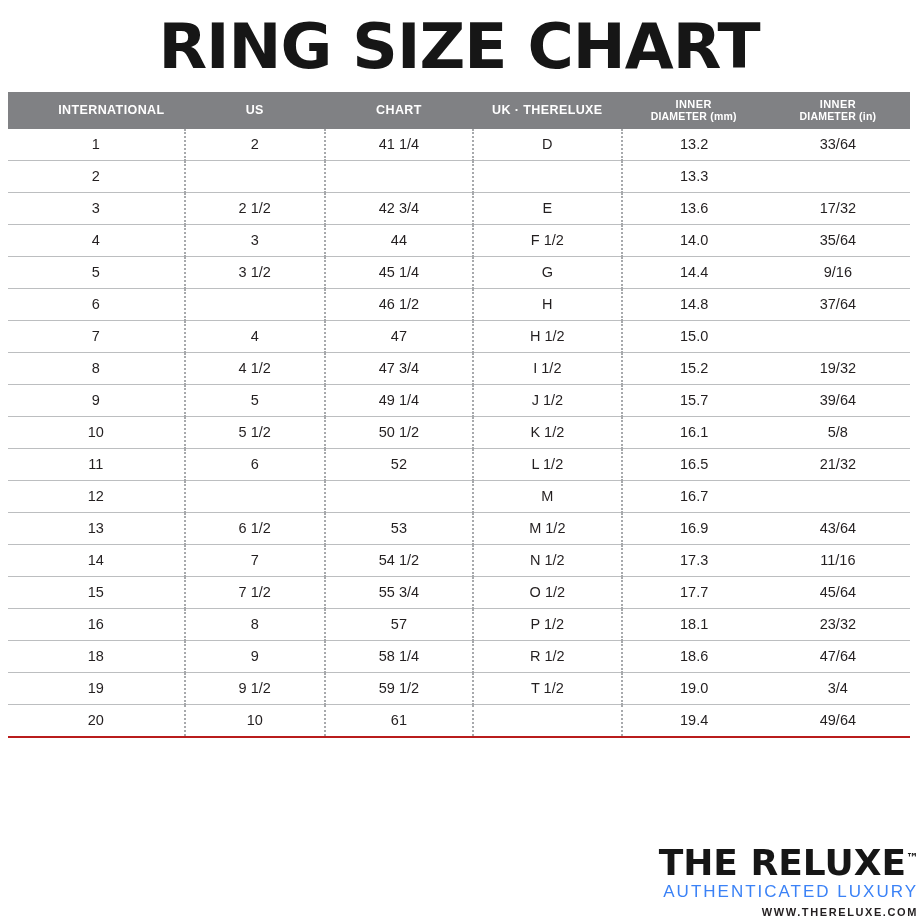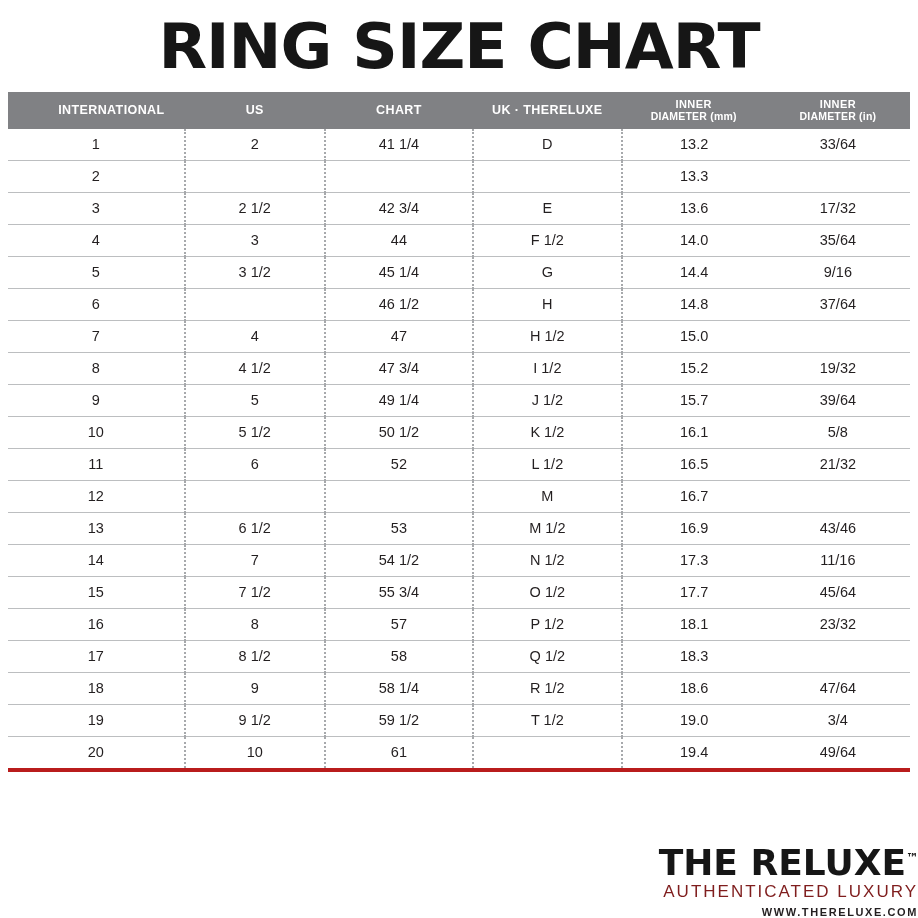--- a/index.html
+++ b/index.html
@@ -70,21 +70,21 @@
   table.size-chart tbody td {
     height: 31px;
     font-size: 14.5px;
     text-align: center;
     vertical-align: middle;
     border-bottom: 1px solid #bcbec0;
     color: #231f20;
     padding: 0;
   }
   table.size-chart tbody tr:last-child td {
-    border-bottom: 4px solid #b91c1c;
+    border-bottom: 2px solid #b91c1c;
   }
   
   table.size-chart tbody td.dot-right {
     border-right: 2px dotted #a7a9ac;
   }
 
   
   .footer {
     margin-top: auto;
     text-align: right;
@@ -103,21 +103,21 @@
   .brand .tm {
     font-size: 12px;
     vertical-align: super;
     font-weight: 700;
     letter-spacing: 0;
   }
   .tagline {
     font-family: "Liberation Sans", sans-serif;
     font-size: 17px;
     letter-spacing: 2px;
-    color: #7f1d1d;
+    color: #3b82f6;
     margin-top: 0px;
   }
   .website {
     font-family: "Liberation Sans", sans-serif;
     font-size: 11px;
     font-weight: 700;
     letter-spacing: 1.6px;
     color: #231f20;
     margin-top: 4px;
   }
@@ -243,21 +243,21 @@
             <td class="dot-right">M</td>
             <td>16.7</td>
             <td></td>
           </tr>
           <tr>
             <td class="dot-right">13</td>
             <td class="dot-right">6 1/2</td>
             <td class="dot-right">53</td>
             <td class="dot-right">M 1/2</td>
             <td>16.9</td>
-            <td>43/46</td>
+            <td>43/64</td>
           </tr>
           <tr>
             <td class="dot-right">14</td>
             <td class="dot-right">7</td>
             <td class="dot-right">54 1/2</td>
             <td class="dot-right">N 1/2</td>
             <td>17.3</td>
             <td>11/16</td>
           </tr>
           <tr>
@@ -268,28 +268,20 @@
             <td>17.7</td>
             <td>45/64</td>
           </tr>
           <tr>
             <td class="dot-right">16</td>
             <td class="dot-right">8</td>
             <td class="dot-right">57</td>
             <td class="dot-right">P 1/2</td>
             <td>18.1</td>
             <td>23/32</td>
-          </tr>
-          <tr>
-            <td class="dot-right">17</td>
-            <td class="dot-right">8 1/2</td>
-            <td class="dot-right">58</td>
-            <td class="dot-right">Q 1/2</td>
-            <td>18.3</td>
-            <td></td>
           </tr>
           <tr>
             <td class="dot-right">18</td>
             <td class="dot-right">9</td>
             <td class="dot-right">58 1/4</td>
             <td class="dot-right">R 1/2</td>
             <td>18.6</td>
             <td>47/64</td>
           </tr>
           <tr>

